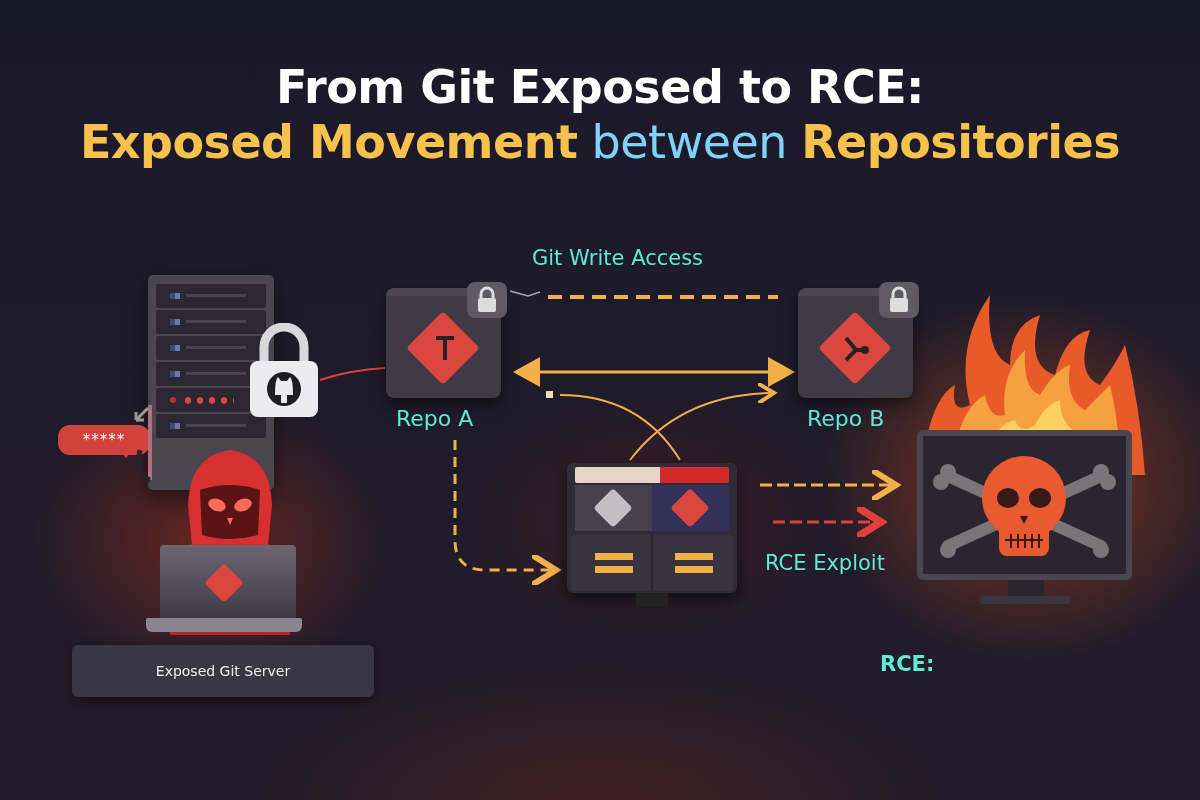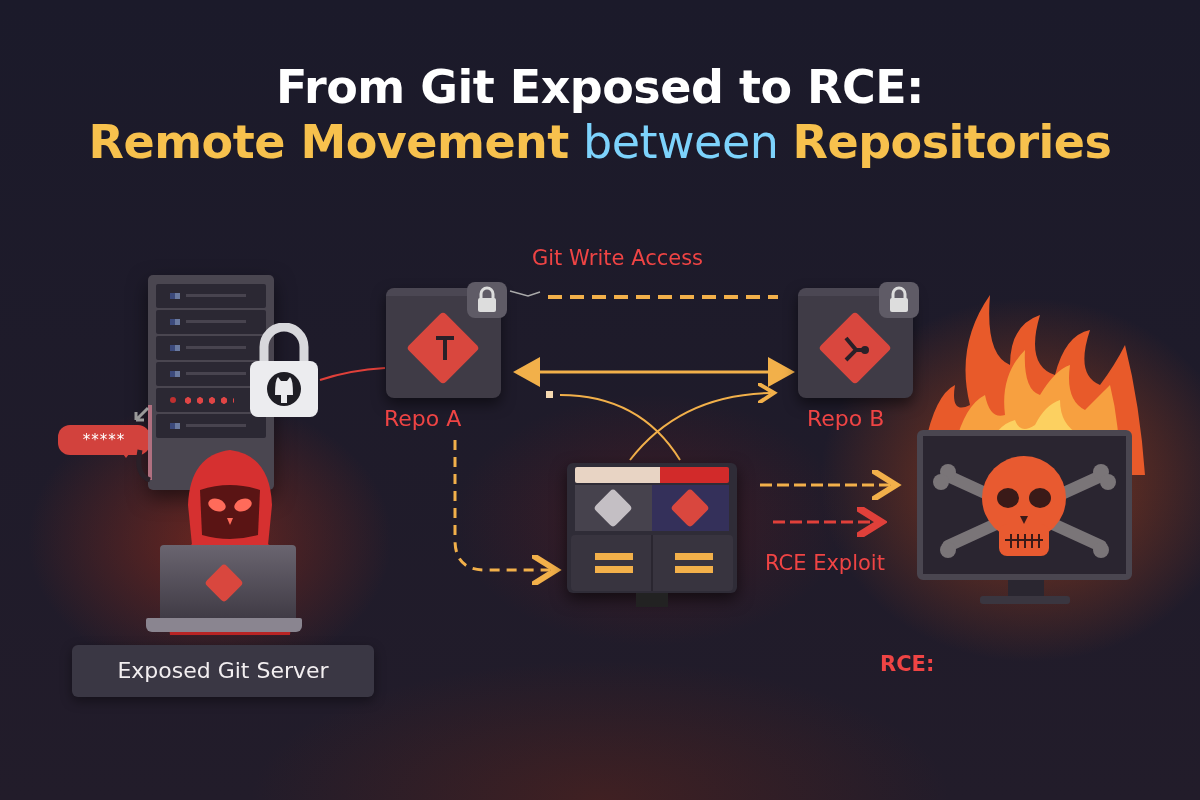--- a/index.html
+++ b/index.html
@@ -21,21 +21,21 @@
   .title {
     position: absolute; left: 0; right: 0; top: 60px; text-align: center;
     font-weight: bold; font-size: 46px; line-height: 1.2; color: #ffffff;
     letter-spacing: -0.5px;
   }
   .title .l2 { display: block; }
   .title .hl { color: #f7c14d; }
   .title .thin { font-weight: normal; color: #7dd3fc; }
   .abs { position: absolute; }
   .label {
-    position: absolute; color: #ef4444; font-size: 22px;
+    position: absolute; color: #5eead4; font-size: 22px;
   }
   .rack {
     position: absolute; left: 148px; top: 275px; width: 126px; height: 215px;
     background: #4a4650; border-radius: 5px; padding: 9px 8px;
     box-shadow: 0 8px 20px rgba(0,0,0,0.5);
   }
   .slot {
     height: 24px; background: #2b2833; margin-bottom: 2px; border-radius: 2px;
     position: relative;
   }
@@ -60,21 +60,21 @@
     background: #d2423d; border-radius: 12px; color: #fff; font-size: 15px;
     text-align: center; line-height: 30px; letter-spacing: 1px;
   }
   .bubble::after {
     content: ""; position: absolute; right: 18px; bottom: -9px; border: 6px solid transparent;
     border-top: 8px solid #d2423d;
   }
   .server-label {
     position: absolute; left: 72px; top: 645px; width: 302px; height: 52px;
     background: #3a3744; border-radius: 6px; text-align: center; line-height: 52px;
-    color: #f2eef0; font-size: 22px;
+    color: #f2eef0; font-size: 14px;
     box-shadow: 0 4px 12px rgba(0,0,0,0.4);
   }
   .repo {
     position: absolute; width: 115px; height: 110px; background: #3f3b46;
     border-radius: 8px; box-shadow: 0 6px 14px rgba(0,0,0,0.5);
     border-top: 8px solid #4b4753;
   }
   .repo .lock {
     position: absolute; right: -6px; top: -14px; width: 40px; height: 36px;
     background: #5f5b66; border-radius: 8px;
@@ -93,21 +93,21 @@
   }
 </style>
 </head>
 <body>
 
 <div class="bg"></div>
 
 <div class="title">
   <span>From Git Exposed to RCE:</span>
   <span class="l2">
-    <span class="hl">Remote Movement</span><span class="thin"> between </span><span class="hl">Repositories</span>
+    <span class="hl">Exposed Movement</span><span class="thin"> between </span><span class="hl">Repositories</span>
   </span>
 </div>
 
 <svg class="abs" style="left:0;top:0" width="1200" height="800">
   <defs>
     <marker id="ah" markerWidth="10" markerHeight="10" refX="6" refY="5" orient="auto">
       <path d="M0,0 L8,5 L0,10" fill="none" stroke="#f2b04a" stroke-width="2"></path>
     </marker>
     <marker id="ahs" markerWidth="10" markerHeight="10" refX="6" refY="5" orient="auto-start-reverse">
       <path d="M0,0 L9,5 L0,10 z" fill="#f2b04a"></path>
@@ -176,21 +176,21 @@
     <svg width="40" height="36" viewBox="0 0 40 36">
         <path d="M14,17 V12 a6,6 0 0 1 12,0 V17" stroke="#ddd" stroke-width="3" fill="none"></path>
         <rect x="11" y="16" width="18" height="14" rx="2" fill="#ddd"></rect>
       </svg>
   </div>
   <div class="diamond" style="left:31px;top:26px;"></div>
   <svg class="abs" style="left:40px;top:34px" width="36" height="36">
       <path d="M10,8 L28,8 M19,8 L19,30" stroke="#2a2028" stroke-width="4"></path>
     </svg>
 </div>
-<div class="label" style="left:384px;top:406px;">Repo A</div>
+<div class="label" style="left:396px;top:406px;">Repo A</div>
 
 <div class="repo" style="left:798px;top:288px;">
   <div class="lock">
     <svg width="40" height="36" viewBox="0 0 40 36">
         <path d="M14,17 V12 a6,6 0 0 1 12,0 V17" stroke="#ddd" stroke-width="3" fill="none"></path>
         <rect x="11" y="16" width="18" height="14" rx="2" fill="#ddd"></rect>
       </svg>
   </div>
   <div class="diamond" style="left:31px;top:26px;"></div>
   <svg class="abs" style="left:40px;top:34px" width="36" height="36">

